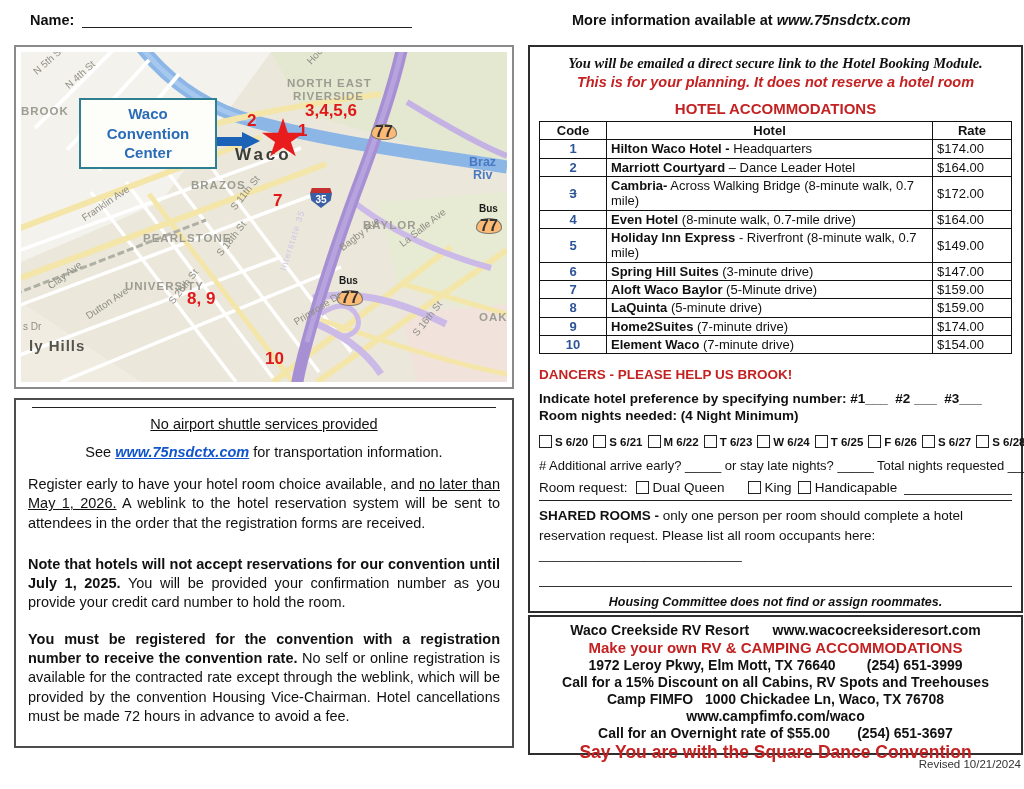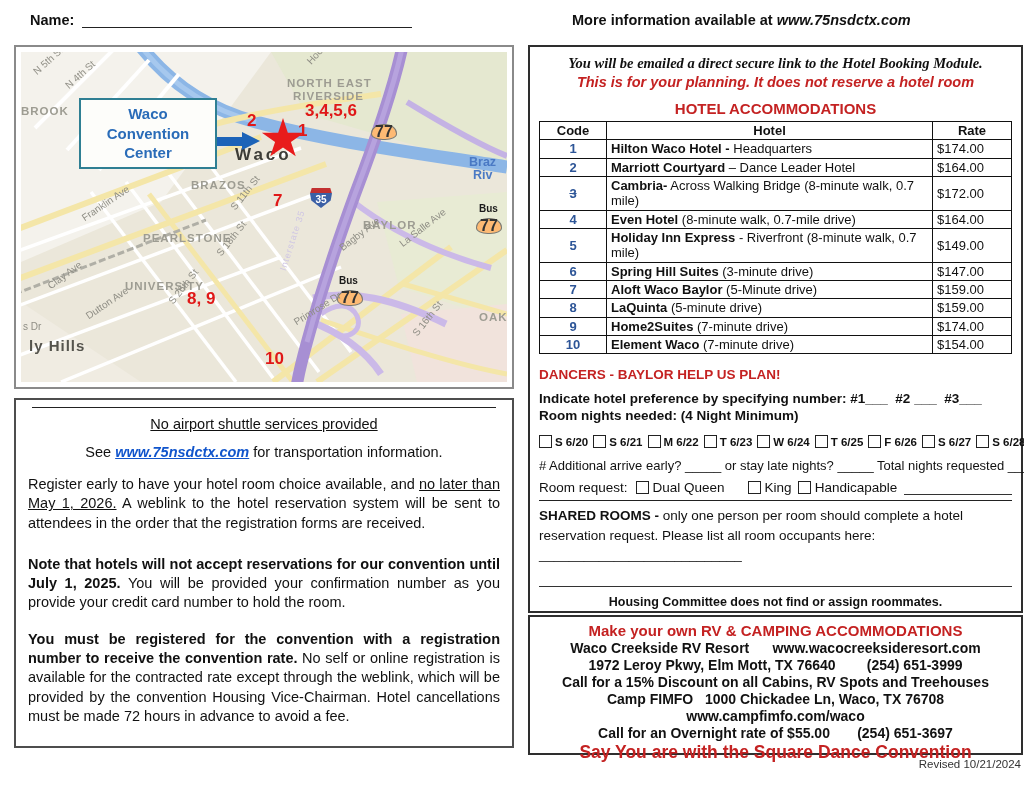--- a/index.html
+++ b/index.html
@@ -62,21 +62,21 @@
   .cb-row{display:flex;align-items:center;font-size:11.5px;margin-top:12px;white-space:nowrap;font-weight:bold;}
   .cb-item{display:flex;align-items:center;margin-right:5px;}
   .cb{display:inline-block;width:11px;height:11px;border:1.5px solid #222;margin-right:3px;background:#fff;flex:none;}
   .addl{font-size:13px;margin-top:10px;white-space:pre;}
   .room-req{display:flex;align-items:center;font-size:13.5px;margin-top:7px;border-bottom:1.4px solid #222;padding-bottom:5px;}
   .room-req .lbl{margin-right:6px;}
   .room-req .cb{margin:0 4px 0 2px;}
   .fill{flex:1;border-bottom:1.2px solid #333;height:13px;margin-left:3px;}
   .shared{font-size:13.5px;line-height:1.45;margin-top:5px;}
   .blank-line{border-bottom:1.2px solid #333;height:13px;margin:8px 0 3px;}
-  .housing-note{text-align:center;font-weight:bold;font-size:12.5px;margin-top:8px;}
+  .housing-note{text-align:center;font-weight:bold;font-size:12.5px;margin-top:8px;font-style:italic;}
   .block-text{font-size:12.5px;line-height:1.3;margin-top:6px;}
   .field-line{display:flex;align-items:flex-end;font-size:12.5px;margin-top:3px;}
   .field-line .lbl{flex:none;}
   
   .rv-box{position:absolute;left:528px;top:615px;width:495px;height:140px;border:2px solid #2e2e2e;box-sizing:border-box;padding:5px 4px;text-align:center;background:#fff;}
   .rv-line{font-weight:bold;font-size:14px;line-height:1.21;white-space:pre;}
   .rv-line.red{color:var(--red);font-size:15px;}
   .rv-line.large{font-size:17.5px;line-height:1.25;}
   .revised{position:absolute;left:528px;top:758px;width:493px;text-align:right;font-size:11.5px;color:#333;}
 </style>
@@ -250,21 +250,21 @@
           <td><b>Home2Suites</b> (7-minute drive)</td>
           <td class="rate">$174.00</td>
         </tr>
         <tr>
           <td class="code">10</td>
           <td><b>Element Waco</b> (7-minute drive)</td>
           <td class="rate">$154.00</td>
         </tr>
       </tbody>
   </table>
-  <div class="dancers">DANCERS - BAYLOR HELP US PLAN!</div>
+  <div class="dancers">DANCERS - PLEASE HELP US BROOK!</div>
   <div class="pref">Indicate hotel preference by specifying number: #1___  #2 ___  #3___</div>
   <div class="nights">Room nights needed: (4 Night Minimum)</div>
   <div class="cb-row">
       <span class="cb-item">
         <span class="cb"></span>
         <span>S 6/20</span>
       </span>
       <span class="cb-item">
         <span class="cb"></span>
         <span>S 6/21</span>
@@ -325,22 +325,22 @@
   </div>
   <div class="field-line">
     <span class="lbl">Email</span>
     <span class="fill" style="flex:1.3;"></span>
     <span class="lbl" style="margin-left:6px;">Phone</span>
     <span class="fill"></span>
   </div>
 </div>
 
 <div class="rv-box">
+    <div class="rv-line">Waco Creekside RV Resort      www.wacocreeksideresort.com</div>
     <div class="rv-line red">Make your own RV &amp; CAMPING ACCOMMODATIONS</div>
-    <div class="rv-line">Waco Creekside RV Resort      www.wacocreeksideresort.com</div>
     <div class="rv-line">1972 Leroy Pkwy, Elm Mott, TX 76640        (254) 651-3999</div>
     <div class="rv-line">Call for a 15% Discount on all Cabins, RV Spots and Treehouses</div>
     <div class="rv-line">Camp FIMFO   1000 Chickadee Ln, Waco, TX 76708</div>
     <div class="rv-line">www.campfimfo.com/waco</div>
     <div class="rv-line">Call for an Overnight rate of $55.00       (254) 651-3697</div>
     <div class="rv-line red large">Say You are with the Square Dance Convention</div>
   </div>
 
 <div class="revised">Revised 10/21/2024</div>
 

